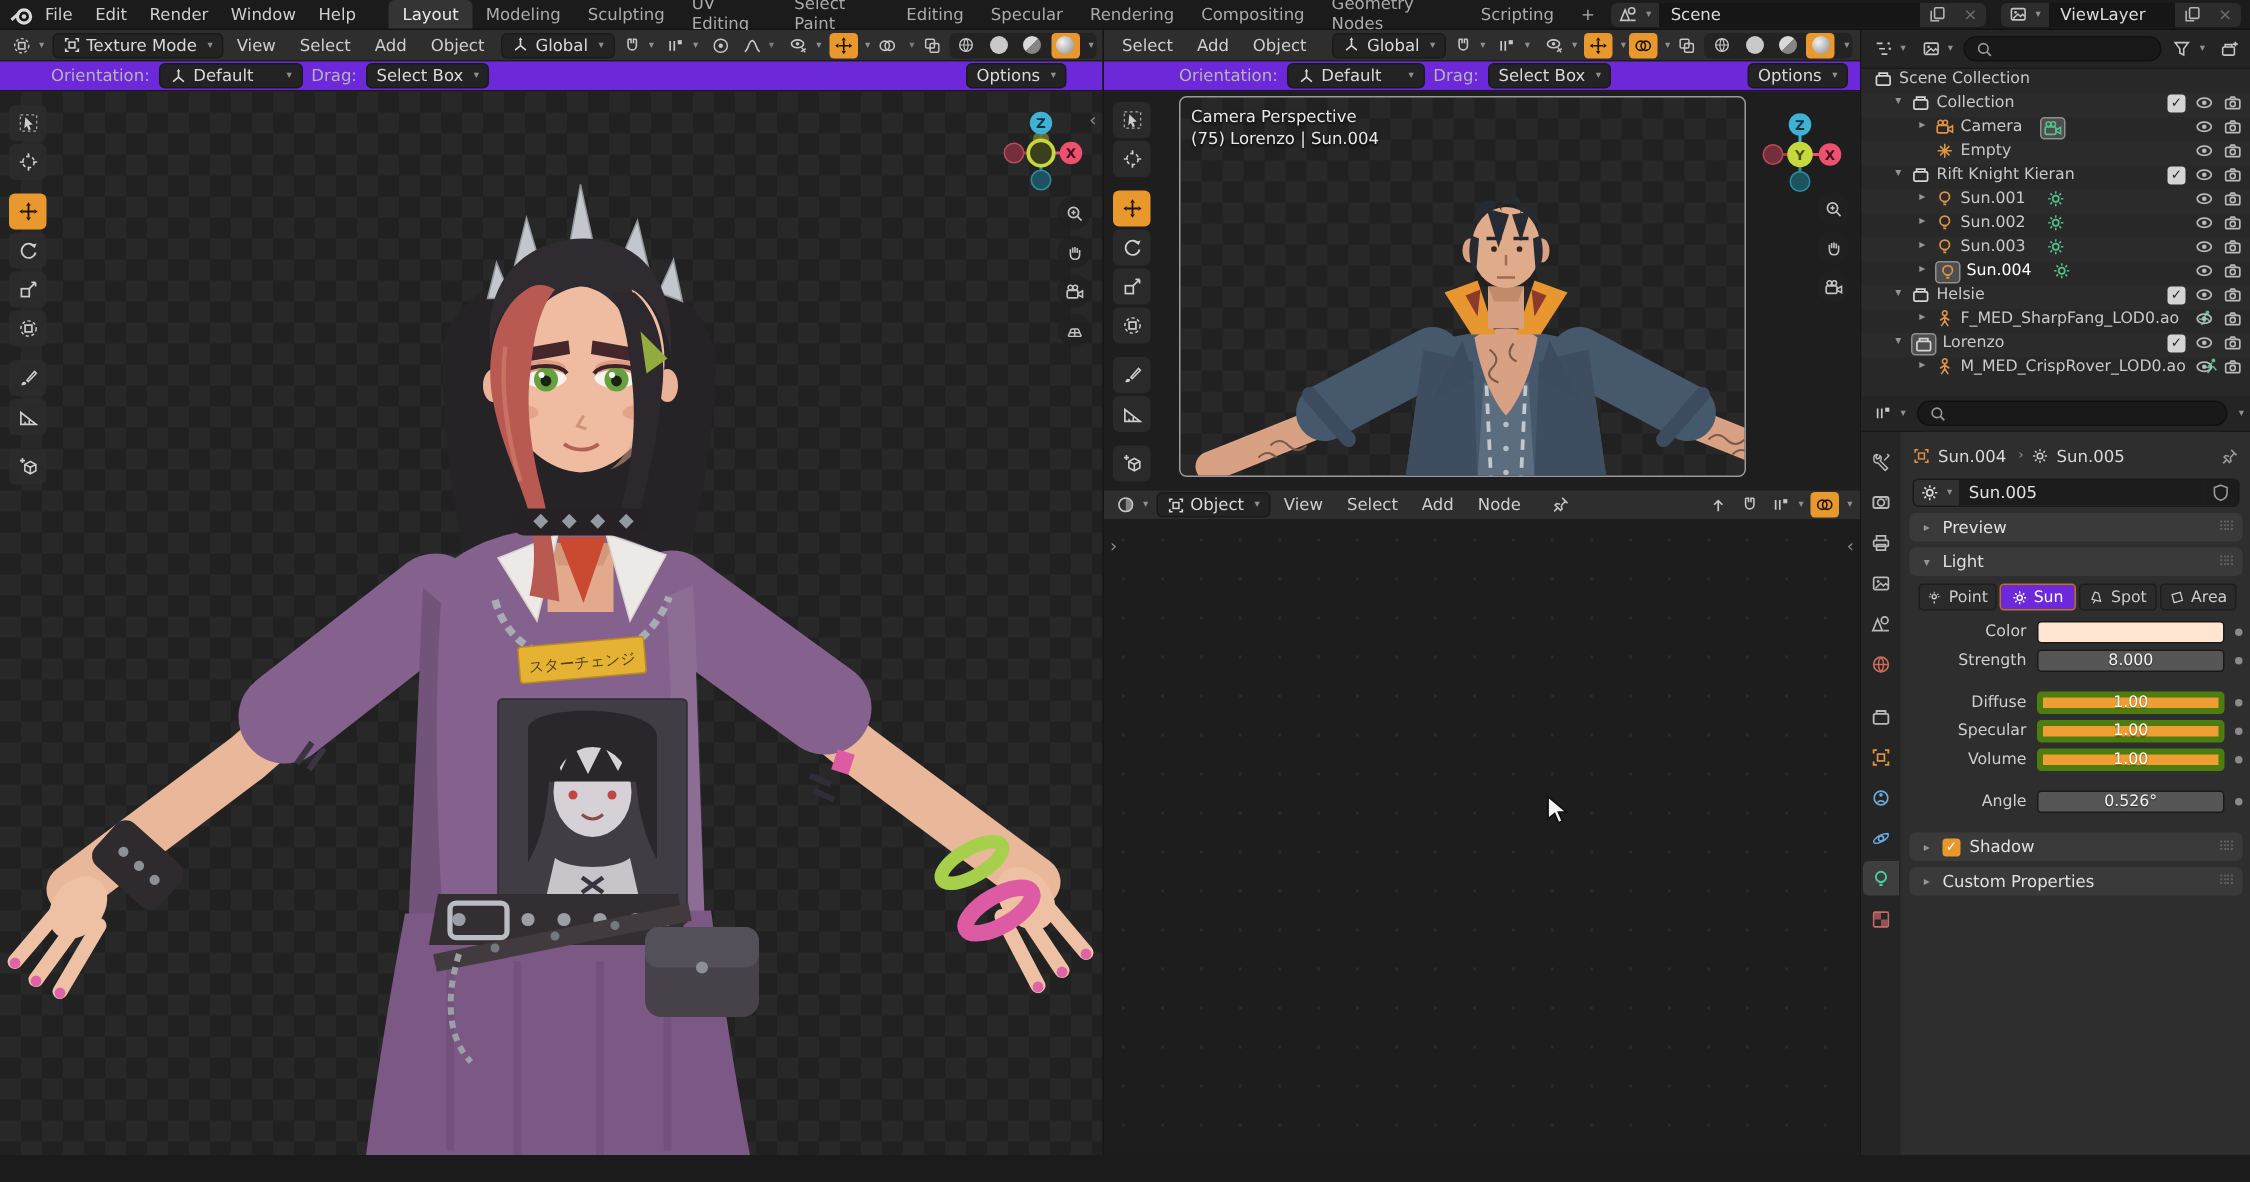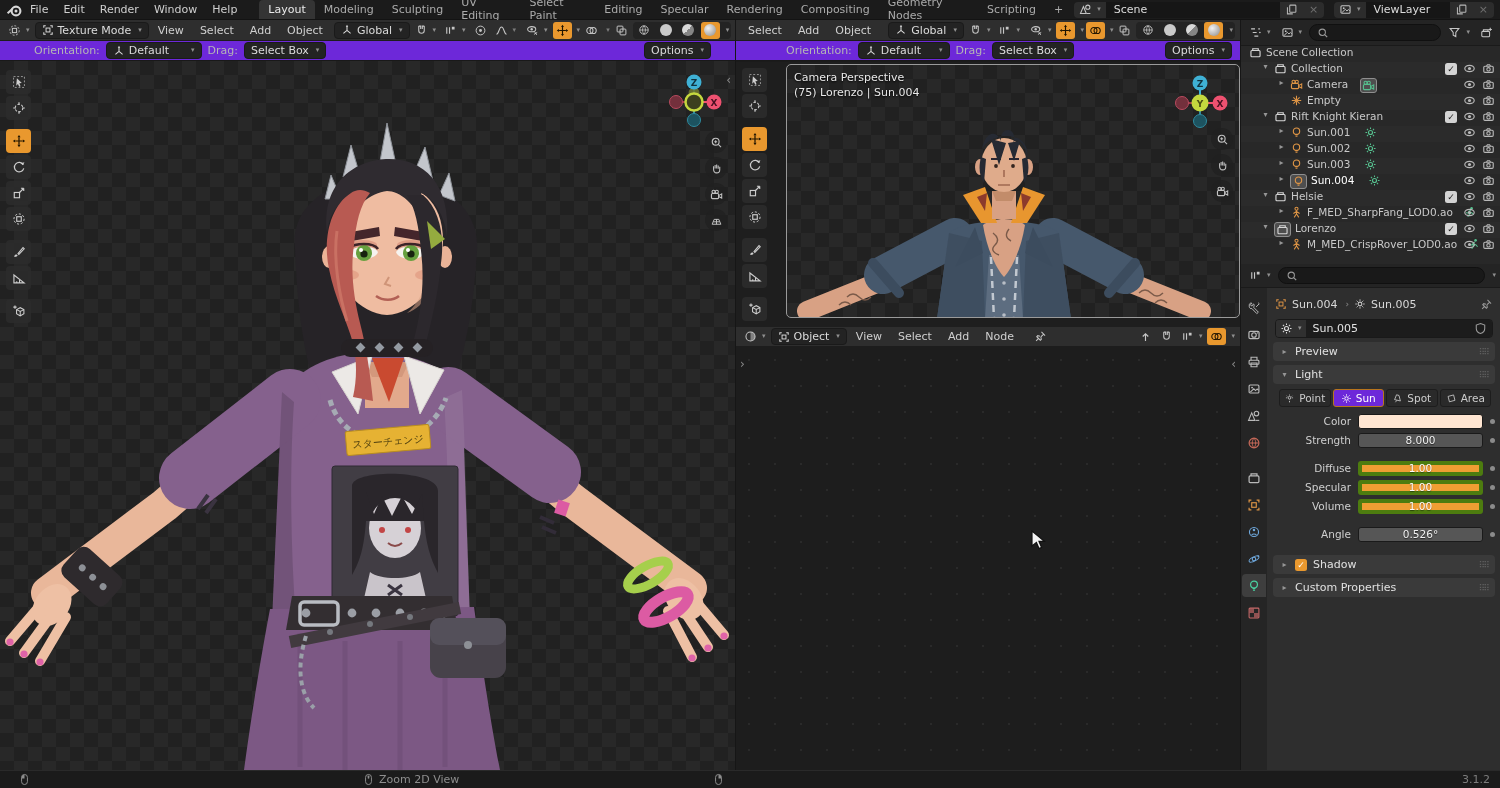--- a/index.html
+++ b/index.html
@@ -39,21 +39,21 @@
   .shpill{display:flex;align-items:center;justify-content:center;width:19px;height:17px;border-radius:3px}
   .shpill.on{background:#e9982e}
   .toollabel{color:#b5b5b5}
   .spacer{flex:1}
   
   .checker{background-color:#232323;background-image:conic-gradient(#282828 0 25%,#212121 0 50%,#282828 0 75%,#212121 0);background-size:28px 28px}
   #vp-left{left:0;top:20px;width:735px;height:750px}
   #vp-left .canvas{position:absolute;left:0;top:41px;width:735px;height:709px;overflow:hidden}
   #mid{left:735px;top:20px;width:505px;height:750px;border-left:1px solid #161616}
   #mid .canvas{position:absolute;left:0;top:42px;width:505px;height:265px;background:#1e1e1e;overflow:hidden}
-  .camframe{position:absolute;left:50px;top:2px;width:454px;height:254px;border:1px solid #9a9a9a;border-radius:5px;overflow:hidden}
+  .camframe{position:absolute;left:50px;top:2px;width:378px;height:254px;border:1px solid #9a9a9a;border-radius:5px;overflow:hidden}
   .cam-overlay{position:absolute;left:7px;top:5px;line-height:15px;color:#e8e8e8;text-shadow:0 1px 2px #000}
   .tcol{position:absolute;left:6px;top:9px;width:25px;display:flex;flex-direction:column;gap:2px;z-index:5}
   .tbtn{width:25px;height:24px;background:rgba(43,43,43,.92);border-radius:4px;display:flex;align-items:center;justify-content:center;color:#cdcdcd}
   .tbtn.on{background:#e9982e;color:#201500}
   .tgap{height:5px}
   .sicol{position:absolute;right:8px;top:70px;display:flex;flex-direction:column;gap:4px;align-items:center;z-index:5}
   .sbtn2{width:22px;height:22px;border-radius:50%;background:rgba(32,32,32,.8);color:#c2c2c2;display:flex;align-items:center;justify-content:center}
   .gizmo{position:absolute;right:10px;top:8px;width:62px;height:62px;z-index:5}
   .edge-arrow{position:absolute;color:#8c8c8c;font-size:12px;z-index:6}
   
@@ -1451,33 +1451,14 @@
         </div>
         <div class="phead">
           <span class="disc">▸</span>
           <span>Custom Properties</span>
           <span class="dots">⠿⠿</span>
         </div>
       </div>
     </div>
   </div>
 
-  <div id="statusbar" class="abs">
-    <span class="hint" style="left:18px">
-        <svg class="ic13">
-          <use href="#s-mouseL"></use>
-        </svg>
-      </span>
-    <span class="hint" style="left:362px">
-      <svg class="ic13">
-          <use href="#s-mouseM"></use>
-        </svg>
-      <span>Zoom 2D View</span>
-    </span>
-    <span class="hint" style="left:712px">
-        <svg class="ic13">
-          <use href="#s-mouseR"></use>
-        </svg>
-      </span>
-    <span id="version">3.1.2</span>
-  </div>
 
 </div>
 
 </body></html>

